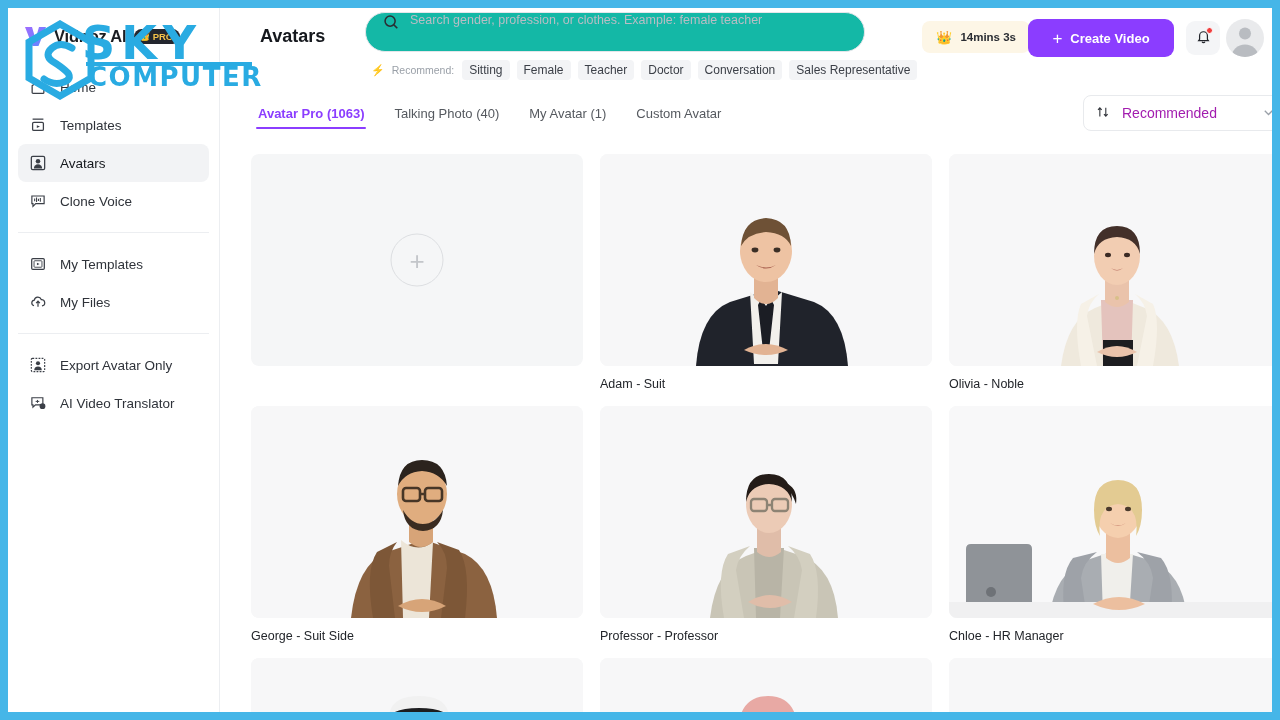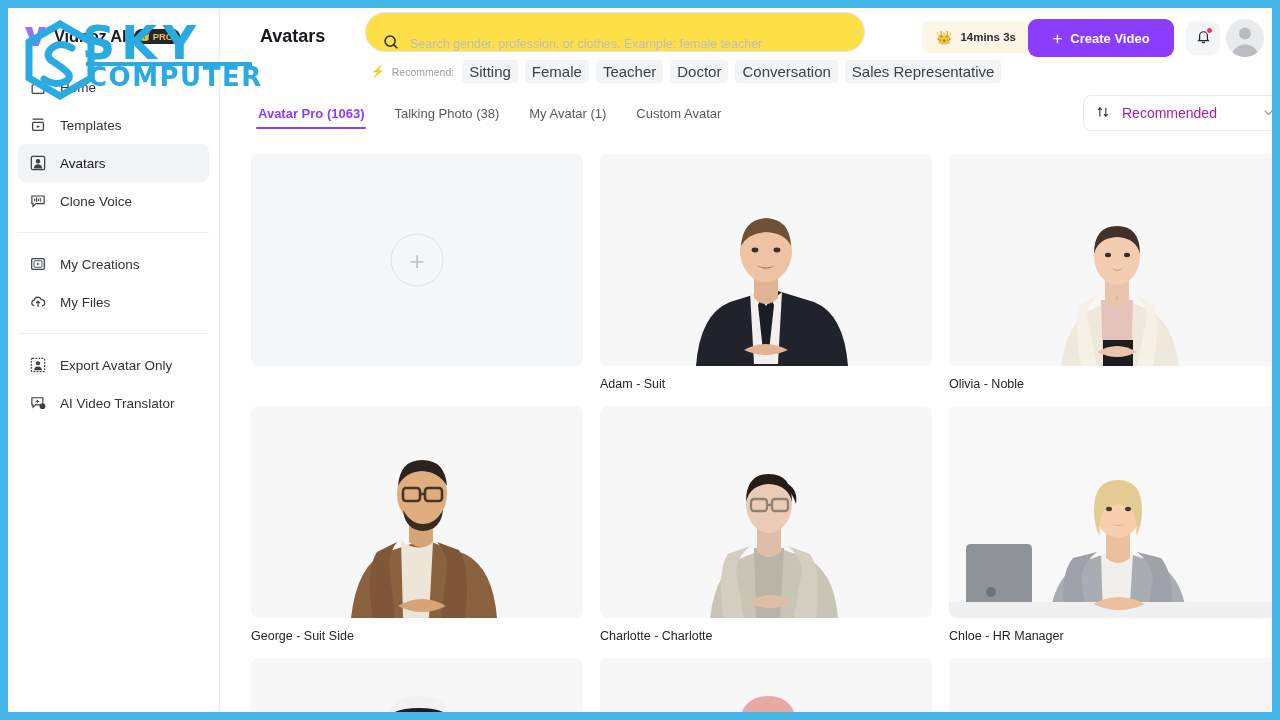--- a/index.html
+++ b/index.html
@@ -111,27 +111,27 @@
     color: #15181d;
   }
 
   .search-wrap {
     position: absolute;
     left: 145px; top: 4px;
     width: 500px;
   }
   .search-box {
     display: flex;
-    align-items: flex-end;
+    align-items: flex-start;
     gap: 10px;
     height: 40px;
     border: 1px solid #e4e6ea;
     border-radius: 21px;
     padding: 0 16px;
-    background: #fde047;
+    background: #14b8a6;
   }
   .search-box .s-icon { width: 18px; height: 18px; flex: none; color: #2a2d33; }
   .search-box input {
     border: 0; outline: 0;
     flex: 1;
     font-size: 12.5px;
     font-family: "Liberation Sans", sans-serif;
     color: #2a2d33;
     background: transparent;
   }
@@ -140,21 +140,21 @@
   .rec-row {
     display: flex;
     align-items: center;
     gap: 7px;
     margin-top: 8px;
     padding-left: 6px;
   }
   .rec-bolt { font-size: 11px; color: #f5b731; }
   .rec-label { font-size: 10.5px; color: #9aa0a8; margin-right: 1px; }
   .rec-tag {
-    font-size: 15px;
+    font-size: 12px;
     color: #3c4048;
     background: #f3f4f6;
     border-radius: 4px;
     padding: 3px 7px;
     white-space: nowrap;
     cursor: pointer;
     text-align: center;
   }
 
   .credit-pill {
@@ -422,21 +422,21 @@
 
     <nav class="nav-group">
       <div class="nav-item">
         <span class="nav-icon">
           <svg viewBox="0 0 20 20" width="18" height="18" fill="none" stroke="currentColor" stroke-width="1.4">
             <rect x="3" y="4" width="14" height="12" rx="1.3"></rect>
             <rect x="5.6" y="6.4" width="8.8" height="7.2" rx="0.8" stroke-width="1"></rect>
             <path d="M8.8 8.5 L11.8 10 L8.8 11.5 Z" fill="currentColor" stroke="none"></path>
           </svg>
         </span>
-        <span class="nav-label">My Creations</span>
+        <span class="nav-label">My Templates</span>
       </div>
 
       <div class="nav-item">
         <span class="nav-icon">
           <svg viewBox="0 0 20 20" width="18" height="18" fill="none" stroke="currentColor" stroke-width="1.35">
             <path d="M5.6 14.2 a3.2 3.2 0 0 1 0.3-6.3 a4 4 0 0 1 7.7-0.6 a3.4 3.4 0 0 1 0.8 6.9"></path>
             <path d="M10 15.4 V9.2 M7.9 11.2 L10 9.1 L12.1 11.2"></path>
           </svg>
         </span>
         <span class="nav-label">My Files</span>
@@ -521,21 +521,21 @@
       <svg viewBox="0 0 38 38" width="38" height="38">
         <circle cx="19" cy="14.5" r="6" fill="#b9bcc1"></circle>
         <path d="M5.5 38 a13.5 12.5 0 0 1 27 0 Z" fill="#b9bcc1"></path>
       </svg>
     </div>
   </header>
 
   <div id="tabsbar">
     <div class="tabs">
       <div class="tab active">Avatar Pro (1063)</div>
-      <div class="tab">Talking Photo (38)</div>
+      <div class="tab">Talking Photo (40)</div>
       <div class="tab">My Avatar (1)</div>
       <div class="tab">Custom Avatar</div>
     </div>
 
     <div class="sort-select">
       <span class="sort-icon">
         <svg viewBox="0 0 16 16" width="14" height="14" fill="none" stroke="#31343a" stroke-width="1.25">
           <path d="M4.4 13 V3.4 M2.3 5.5 L4.4 3.3 L6.5 5.5"></path>
           <path d="M11.2 3 V12.6 M9.1 10.5 L11.2 12.7 L13.3 10.5"></path>
         </svg>
@@ -644,21 +644,21 @@
               <g fill="none" stroke="#8d8374" stroke-width="2.3">
                 <rect x="151" y="93" width="16" height="12" rx="3"></rect>
                 <rect x="172" y="93" width="16" height="12" rx="3"></rect>
                 <path d="M167 99 h5"></path>
               </g>
               <path d="M163 115 q6 4 12 0 q-6 4-12 0 Z" fill="#b06f60"></path>
               <path d="M148 196 q22-14 44 0 q-22 12-44 0 Z" fill="#e0bda9"></path>
             </g>
           </svg>
         </div>
-        <div class="card-label">Charlotte - Charlotte</div>
+        <div class="card-label">Professor - Professor</div>
       </div>
 
       <div class="card">
         <div class="thumb">
           <svg class="avatar-art" viewBox="0 0 332 212">
             <rect width="332" height="212" fill="#f8f8f9"></rect>
             <g>
               <path d="M100 212 q6-46 38-58 l24-8 h12 l26 8 q34 12 38 58 Z" fill="#a9adb2"></path>
               <path d="M152 148 h32 l-4 64 h-26 Z" fill="#f0efeb"></path>
               <path d="M148 146 q-14 10-16 26 l6 40 h-22 q-6-44 8-60 Z" fill="#9ea2a8"></path>

